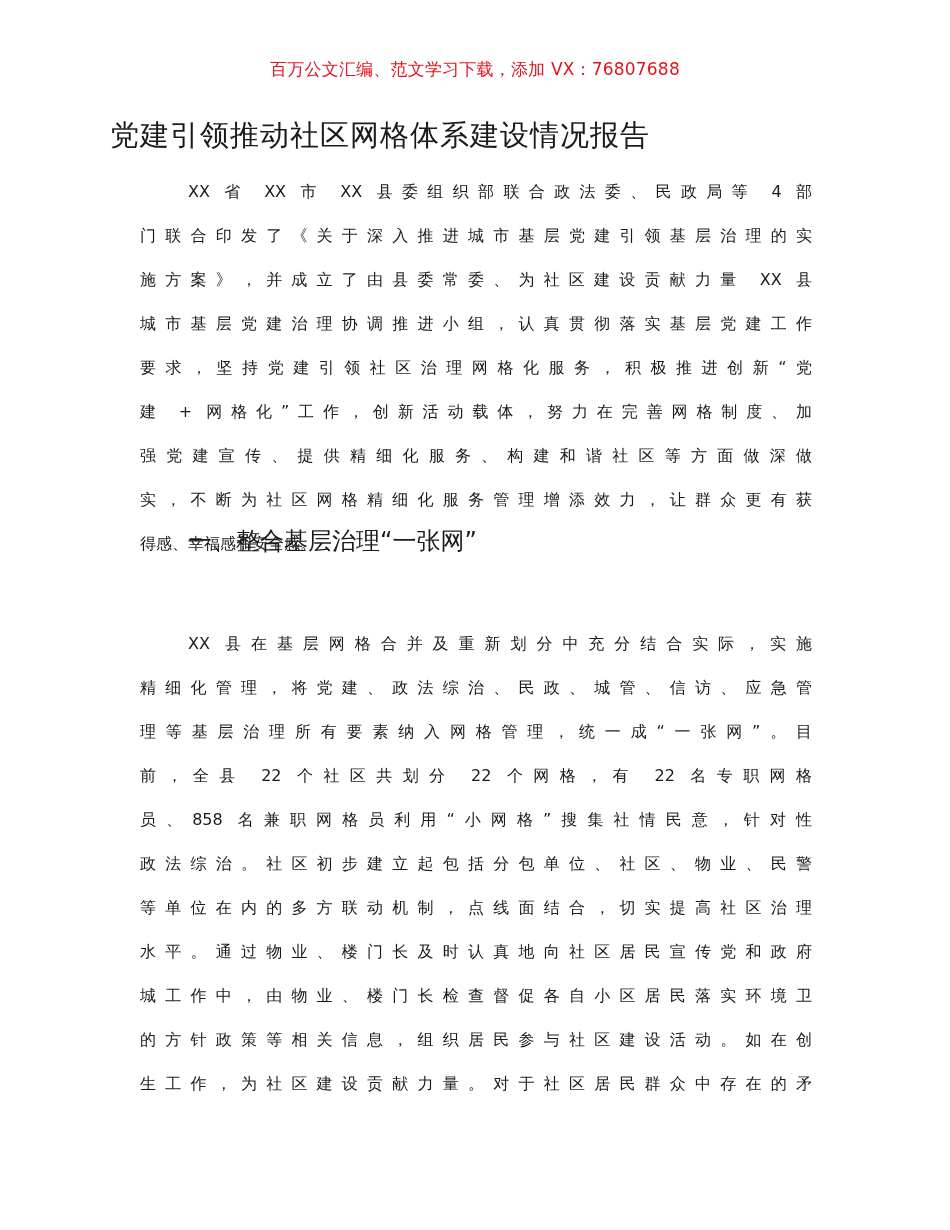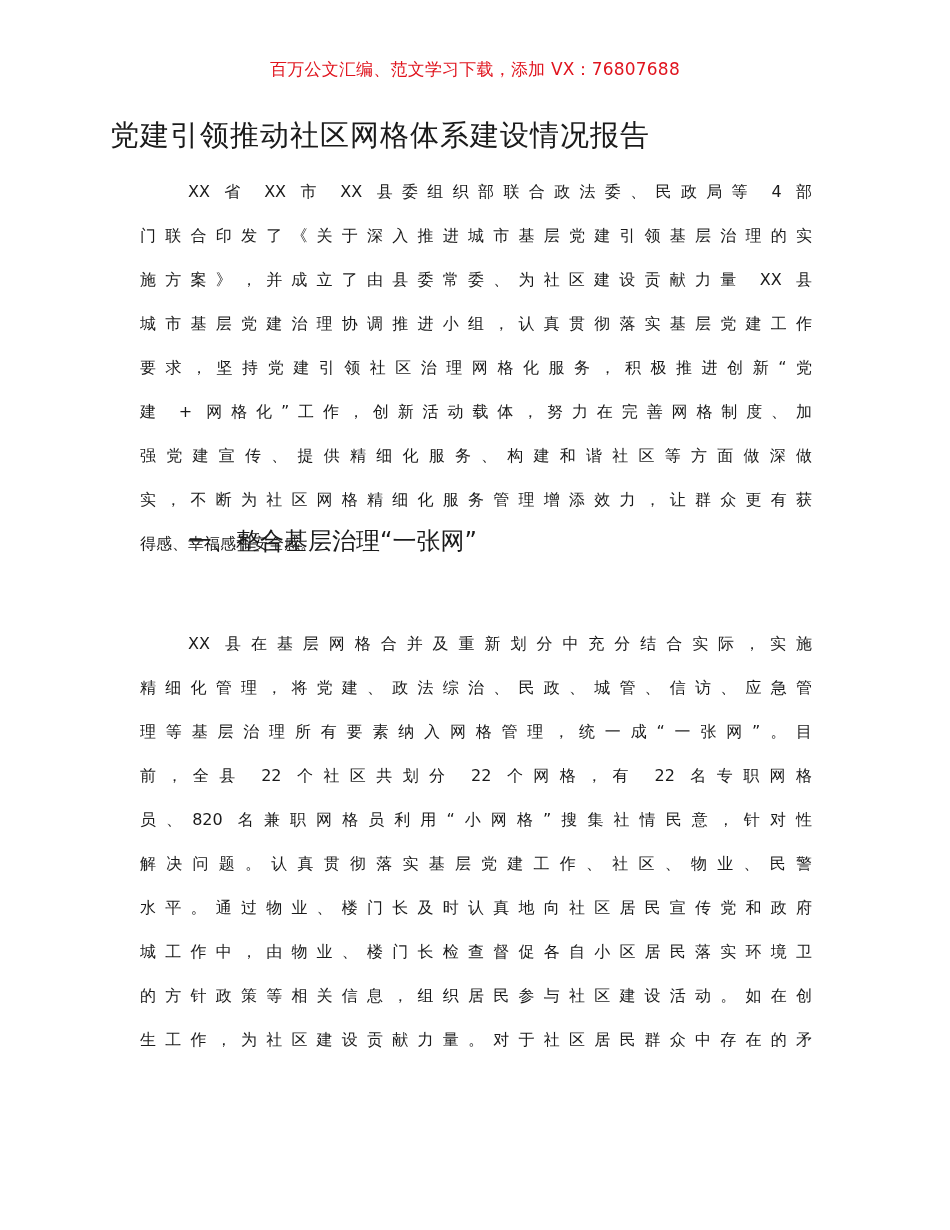--- a/index.html
+++ b/index.html
@@ -96,21 +96,22 @@
     <span class="line last">得感、幸福感和安全感。</span>
   </div>
 
   <h2 class="heading1" style="margin:0;font-weight:normal;">一、整合基层治理“一张网”</h2>
 
   <div class="body-text para2">
     <span class="line indent">XX 县在基层网格合并及重新划分中充分结合实际，实施</span>
     <span class="line">精细化管理，将党建、政法综治、民政、城管、信访、应急管</span>
     <span class="line">理等基层治理所有要素纳入网格管理，统一成“一张网”。目</span>
     <span class="line">前，全县 22 个社区共划分 22 个网格，有 22 名专职网格</span>
-    <span class="line">员、820 名兼职网格员利用“小网格”搜集社情民意，针对性</span>
-    <span class="line">解决问题。认真贯彻落实基层党建工作、社区、物业、民警</span>
+    <span class="line">员、858 名兼职网格员利用“小网格”搜集社情民意，针对性</span>
+    <span class="line">政法综治。社区初步建立起包括分包单位、社区、物业、民警</span>
+    <span class="line">等单位在内的多方联动机制，点线面结合，切实提高社区治理</span>
     <span class="line">水平。通过物业、楼门长及时认真地向社区居民宣传党和政府</span>
     <span class="line">城工作中，由物业、楼门长检查督促各自小区居民落实环境卫</span>
     <span class="line">的方针政策等相关信息，组织居民参与社区建设活动。如在创</span>
     <span class="line">生工作，为社区建设贡献力量。对于社区居民群众中存在的矛</span>
   </div>
 
 </div>
 
 </body></html>

